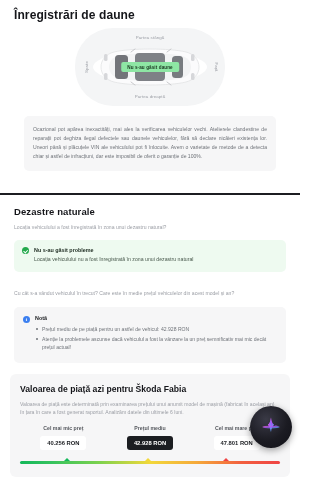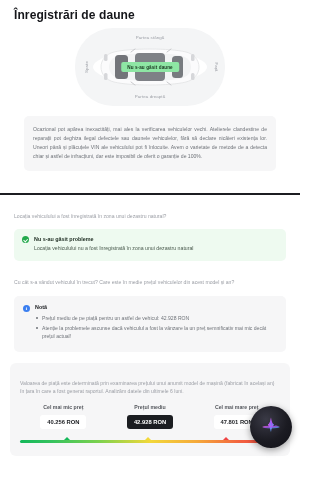--- a/index.html
+++ b/index.html
@@ -203,20 +203,21 @@
     </div>
 
     <div class="disclaimer">
       <p>Ocazional pot apărea inexactități, mai ales la verificarea vehiculelor vechi. Atelierele clandestine de reparații pot deghiza ilegal defectele sau daunele vehiculelor, fără să declare nicăieri existența lor. Uneori până și plăcuțele VIN ale vehiculului pot fi înlocuite. Avem o varietate de metode de a detecta chiar și astfel de infracțiuni, dar este imposibil de oferit o garanție de 100%.</p>
     </div>
   </div>
 
   <div class="divider"></div>
 
   <div class="sec">
+    <h2>Dezastre naturale</h2>
     <div class="sub">Locația vehiculului a fost înregistrată în zona unui dezastru natural?</div>
 
     <div class="alert-green">
       <span class="ico-check"></span>
       <div>
         <div class="t1">Nu s-au găsit probleme</div>
         <div class="t2">Locația vehiculului nu a fost înregistrată în zona unui dezastru natural</div>
       </div>
     </div>
   </div>
@@ -230,20 +231,21 @@
         <div class="nt">Notă</div>
         <ul>
           <li>Prețul mediu de pe piață pentru un astfel de vehicul: 42.928 RON</li>
           <li>Atenție la problemele ascunse dacă vehiculul a fost la vânzare la un preț semnificativ mai mic decât prețul actual!</li>
         </ul>
       </div>
     </div>
   </div>
 
   <div class="mv-card">
+    <h3>Valoarea de piață azi pentru Škoda Fabia</h3>
     <div class="sub2">Valoarea de piață este determinată prin examinarea prețului unui anumit model de mașină (fabricat în același an) în țara în care a fost generat raportul. Analizăm datele din ultimele 6 luni.</div>
 
     <div class="price-row">
       <div class="price-col">
         <div class="pl">Cel mai mic preț</div>
         <div class="price-chip">40.256 RON</div>
       </div>
       <div class="price-col">
         <div class="pl">Prețul mediu</div>
         <div class="price-chip dark">42.928 RON</div>

